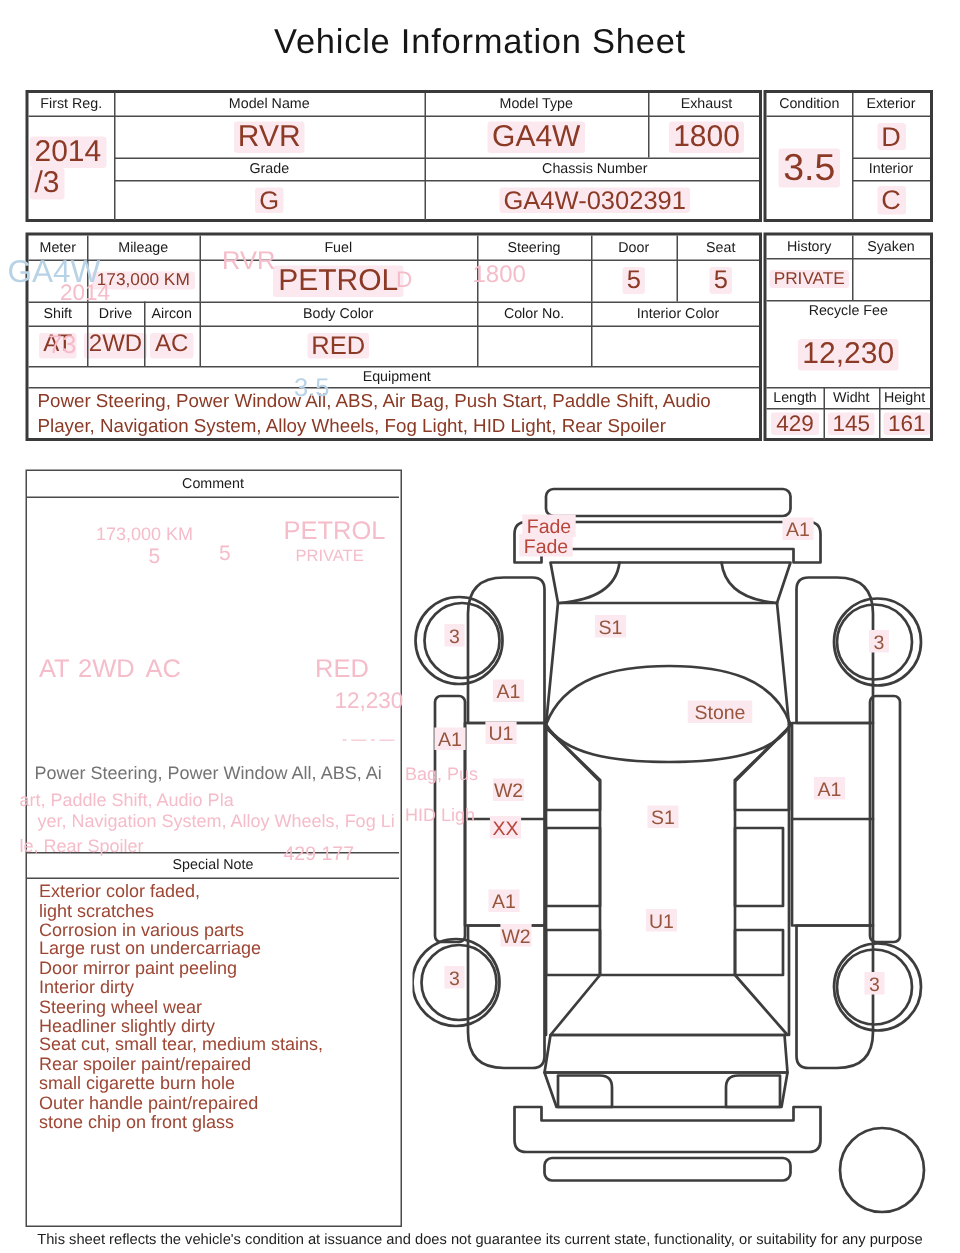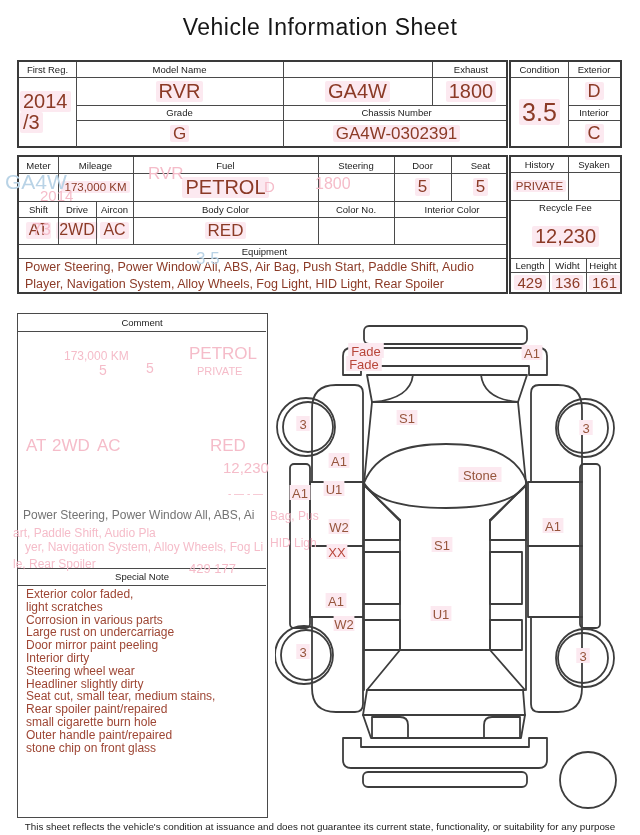--- a/index.html
+++ b/index.html
@@ -40,20 +40,21 @@
   <div class="box" style="left:17px;top:60px;width:491px;height:88px;">
     <div class="cell hdr" style="left:0;top:0;width:57px;height:15px;">First Reg.</div>
     <div class="cell val left-col" style="left:1px;top:15px;width:55px;height:70px;font-size:20px;">
       <span class="hl">2014</span>
       <span class="hl">/3</span>
     </div>
     <div class="cell hdr" style="left:57px;top:0;width:207px;height:15px;">Model Name</div>
     <div class="cell val" style="left:57px;top:15px;width:207px;height:28px;font-size:20px;">
         <span class="hl">RVR</span>
       </div>
+    <div class="cell hdr" style="left:264px;top:0;width:149px;height:15px;">Model Type</div>
     <div class="cell val" style="left:264px;top:15px;width:149px;height:28px;font-size:20px;">
         <span class="hl">GA4W</span>
       </div>
     <div class="cell hdr" style="left:413px;top:0;width:78px;height:15px;">Exhaust</div>
     <div class="cell val" style="left:413px;top:15px;width:78px;height:28px;font-size:20px;">
         <span class="hl">1800</span>
       </div>
     <div class="cell hdr" style="left:57px;top:43px;width:207px;height:15px;">Grade</div>
     <div class="cell val" style="left:57px;top:58px;width:207px;height:27px;font-size:17px;">
         <span class="hl">G</span>
@@ -163,21 +164,21 @@
     <div class="cell val" style="left:0;top:57px;width:109px;height:44px;font-size:20px;">
         <span class="hl">12,230</span>
       </div>
     <div class="cell hdr" style="left:0;top:101px;width:38px;height:14px;">Length</div>
     <div class="cell hdr" style="left:38px;top:101px;width:37px;height:14px;">Widht</div>
     <div class="cell hdr" style="left:75px;top:101px;width:34px;height:14px;">Height</div>
     <div class="cell val" style="left:0;top:115px;width:38px;height:21px;font-size:15px;">
         <span class="hl">429</span>
       </div>
     <div class="cell val" style="left:38px;top:115px;width:37px;height:21px;font-size:15px;">
-        <span class="hl">136</span>
+        <span class="hl">145</span>
       </div>
     <div class="cell val" style="left:75px;top:115px;width:34px;height:21px;font-size:15px;justify-content:flex-end;">
         <span class="hl">161</span>
       </div>
     <div class="hline" style="left:0;top:15px;width:109px;"></div>
     <div class="hline" style="left:0;top:43px;width:109px;"></div>
     <div class="hline" style="left:0;top:101px;width:109px;"></div>
     <div class="hline" style="left:0;top:115px;width:109px;"></div>
     <div class="vline" style="left:57px;top:0;height:43px;"></div>
     <div class="vline" style="left:38px;top:101px;height:35px;"></div>

